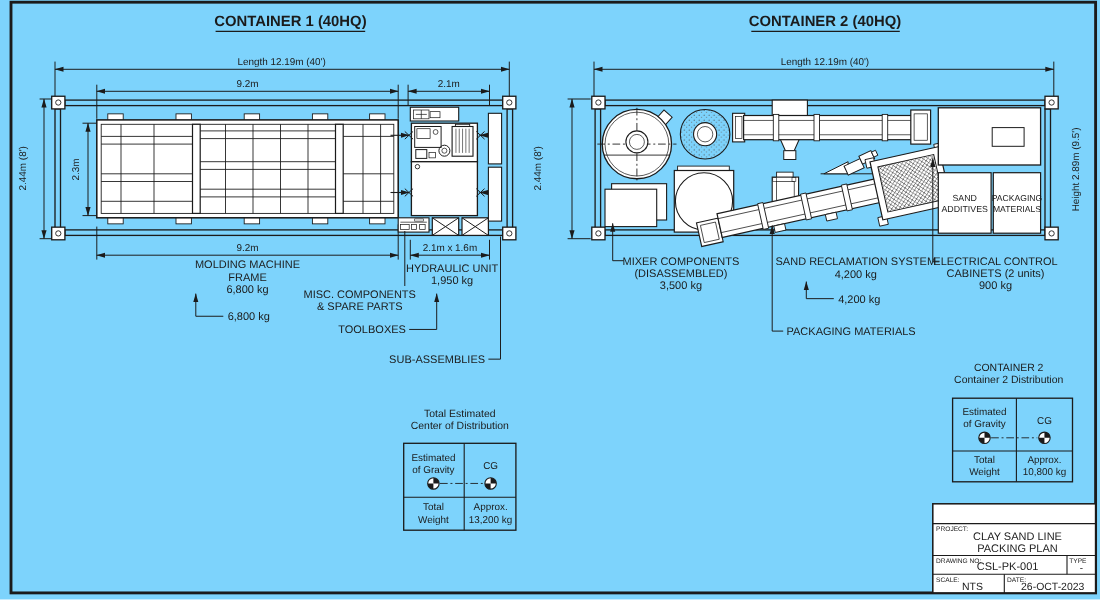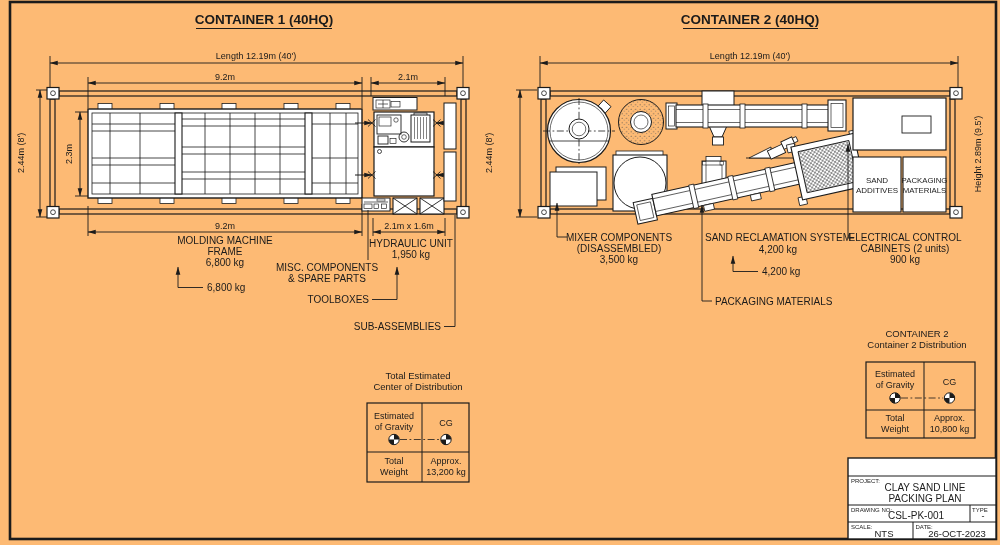--- a/index.html
+++ b/index.html
@@ -1,16 +1,16 @@
 <!DOCTYPE html>
 <html><head>
 <meta charset="utf-8">
 <style>
   html,body{margin:0;padding:0;background:#fff;}
-  .sheet{position:relative;width:1000px;height:545px;background:#fdba74;overflow:hidden;}
+  .sheet{position:relative;width:1000px;height:545px;background:#7dd3fc;overflow:hidden;}
   svg{display:block;}
   svg text{font-family:"Liberation Sans","DejaVu Sans",sans-serif;fill:#1b1b1b;}
   .ln{stroke:#1b1b1b;fill:none;}
   .wf{stroke:#1b1b1b;fill:#ffffff;}
   .bk{fill:#1b1b1b;stroke:none;}
   .w05{stroke-width:.55}.w06{stroke-width:.65}.w08{stroke-width:.8}
   .w09{stroke-width:.9}.w1{stroke-width:1}.w11{stroke-width:1.1}
   .w12{stroke-width:1.2}.w14{stroke-width:1.4}.w25{stroke-width:2.6}
   .dim{stroke:#1b1b1b;fill:none;stroke-width:.9}
   .cl{stroke:#1b1b1b;fill:none;stroke-width:.8;stroke-dasharray:7 2.5 1.8 2.5;}

